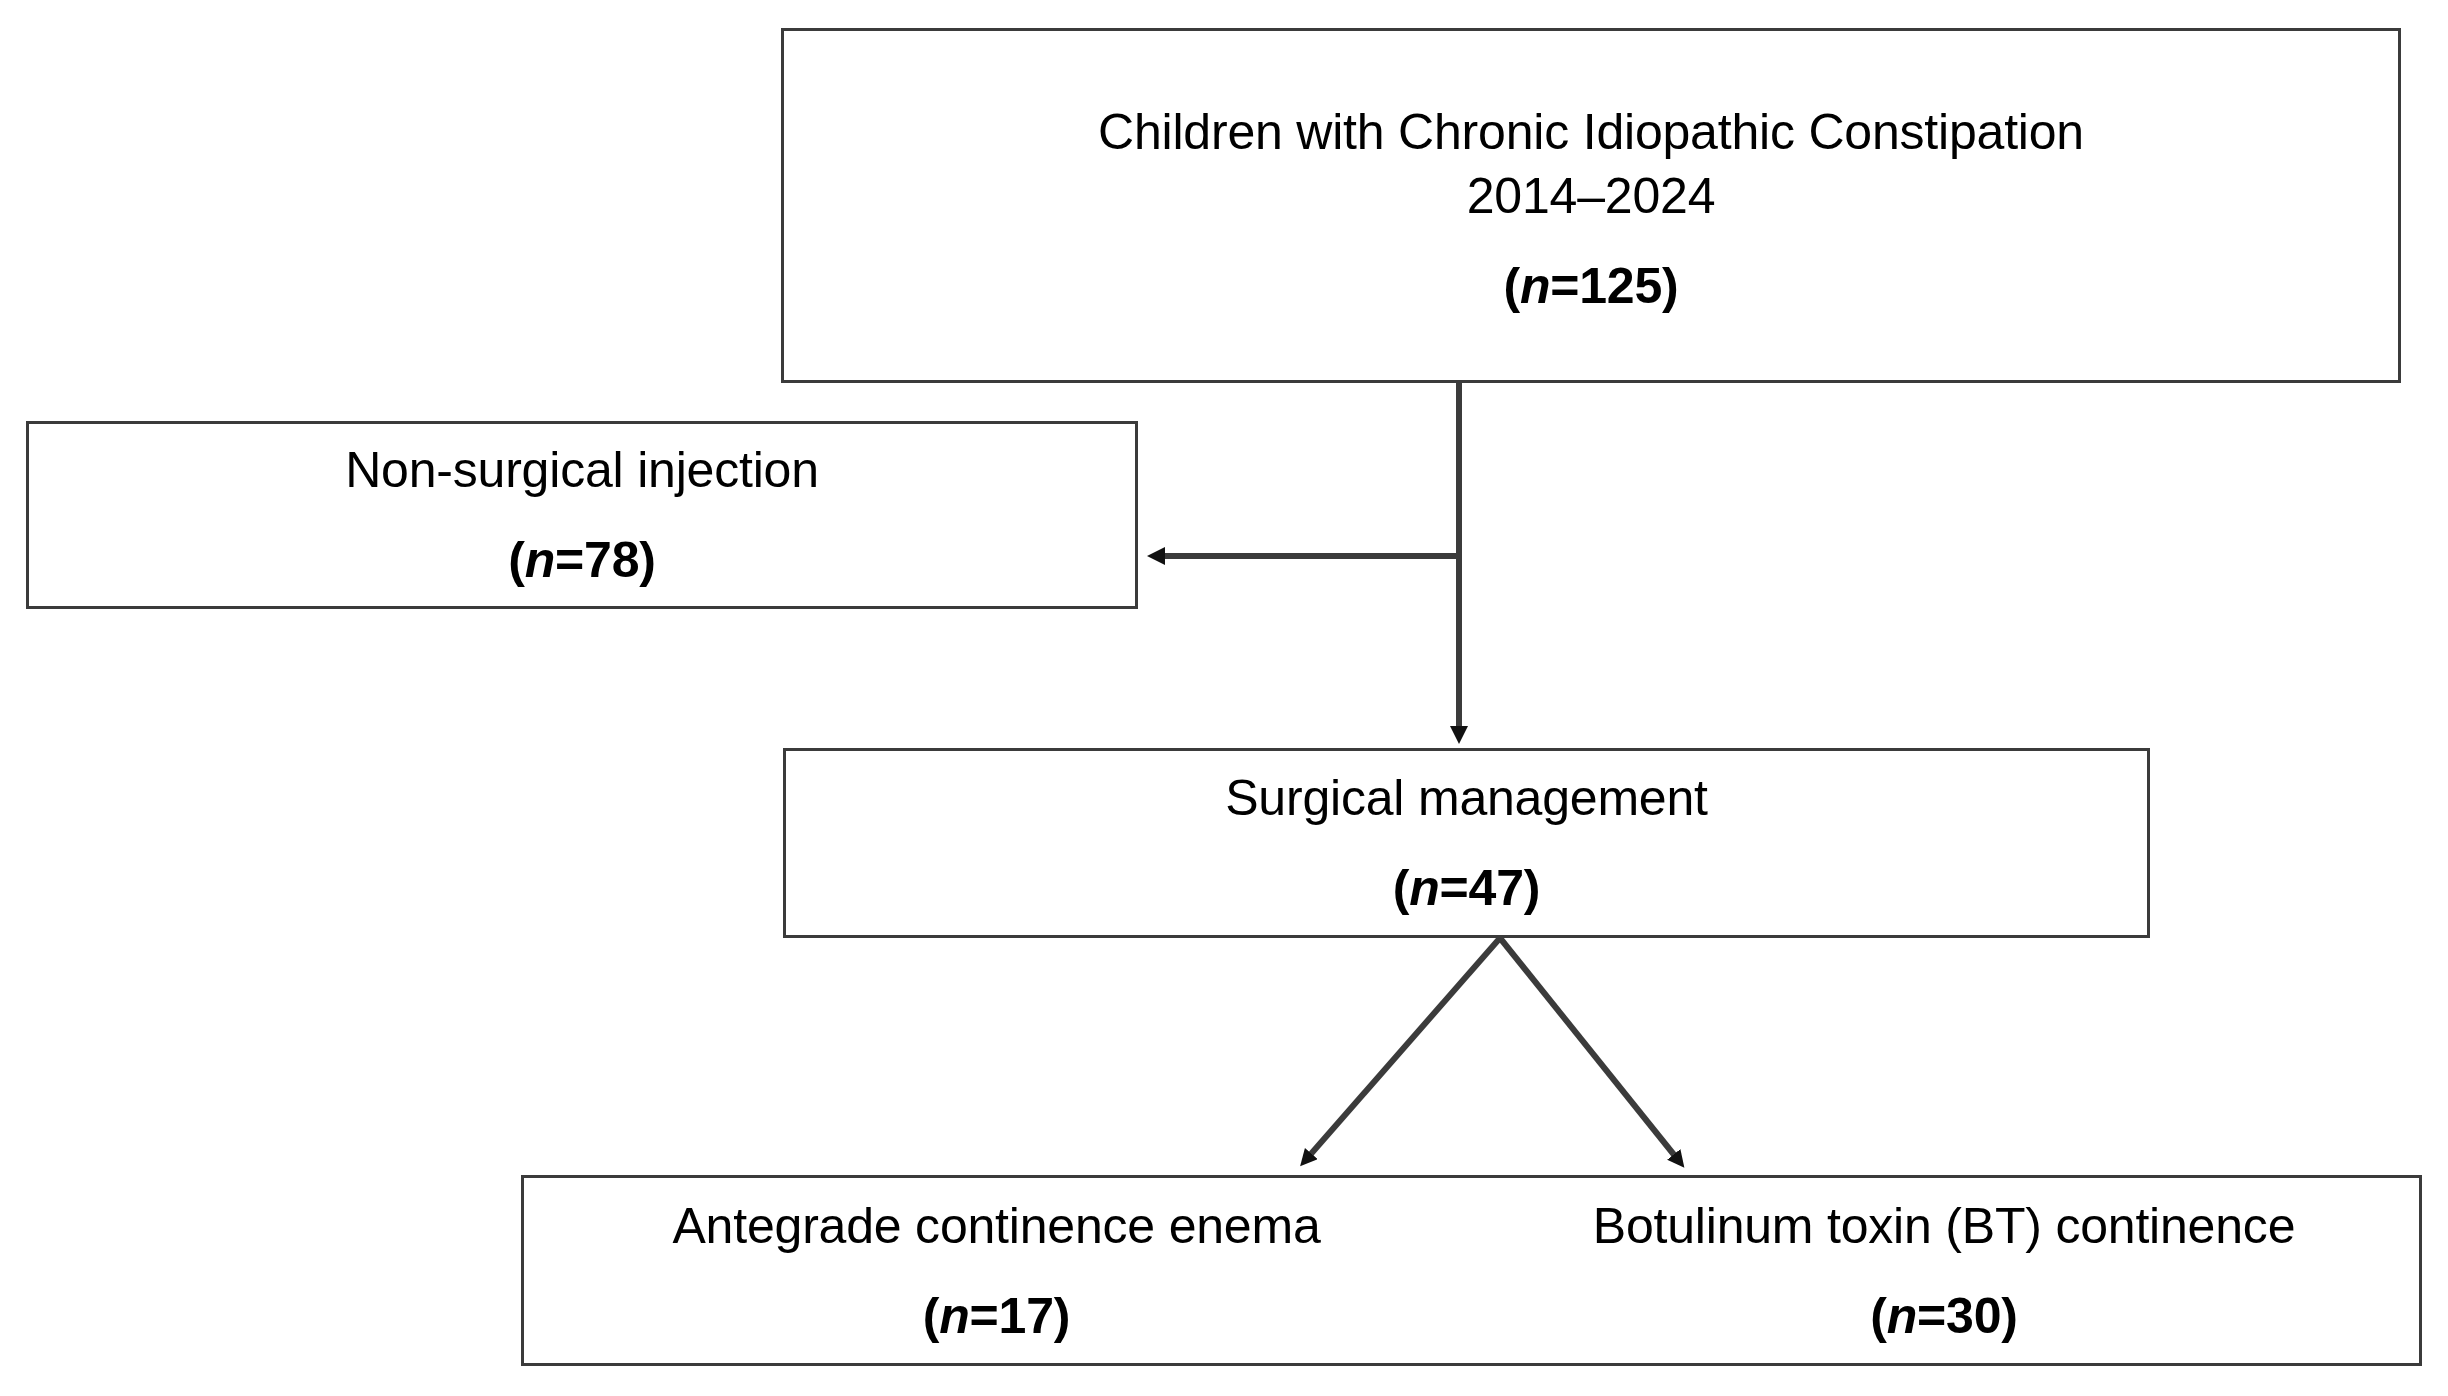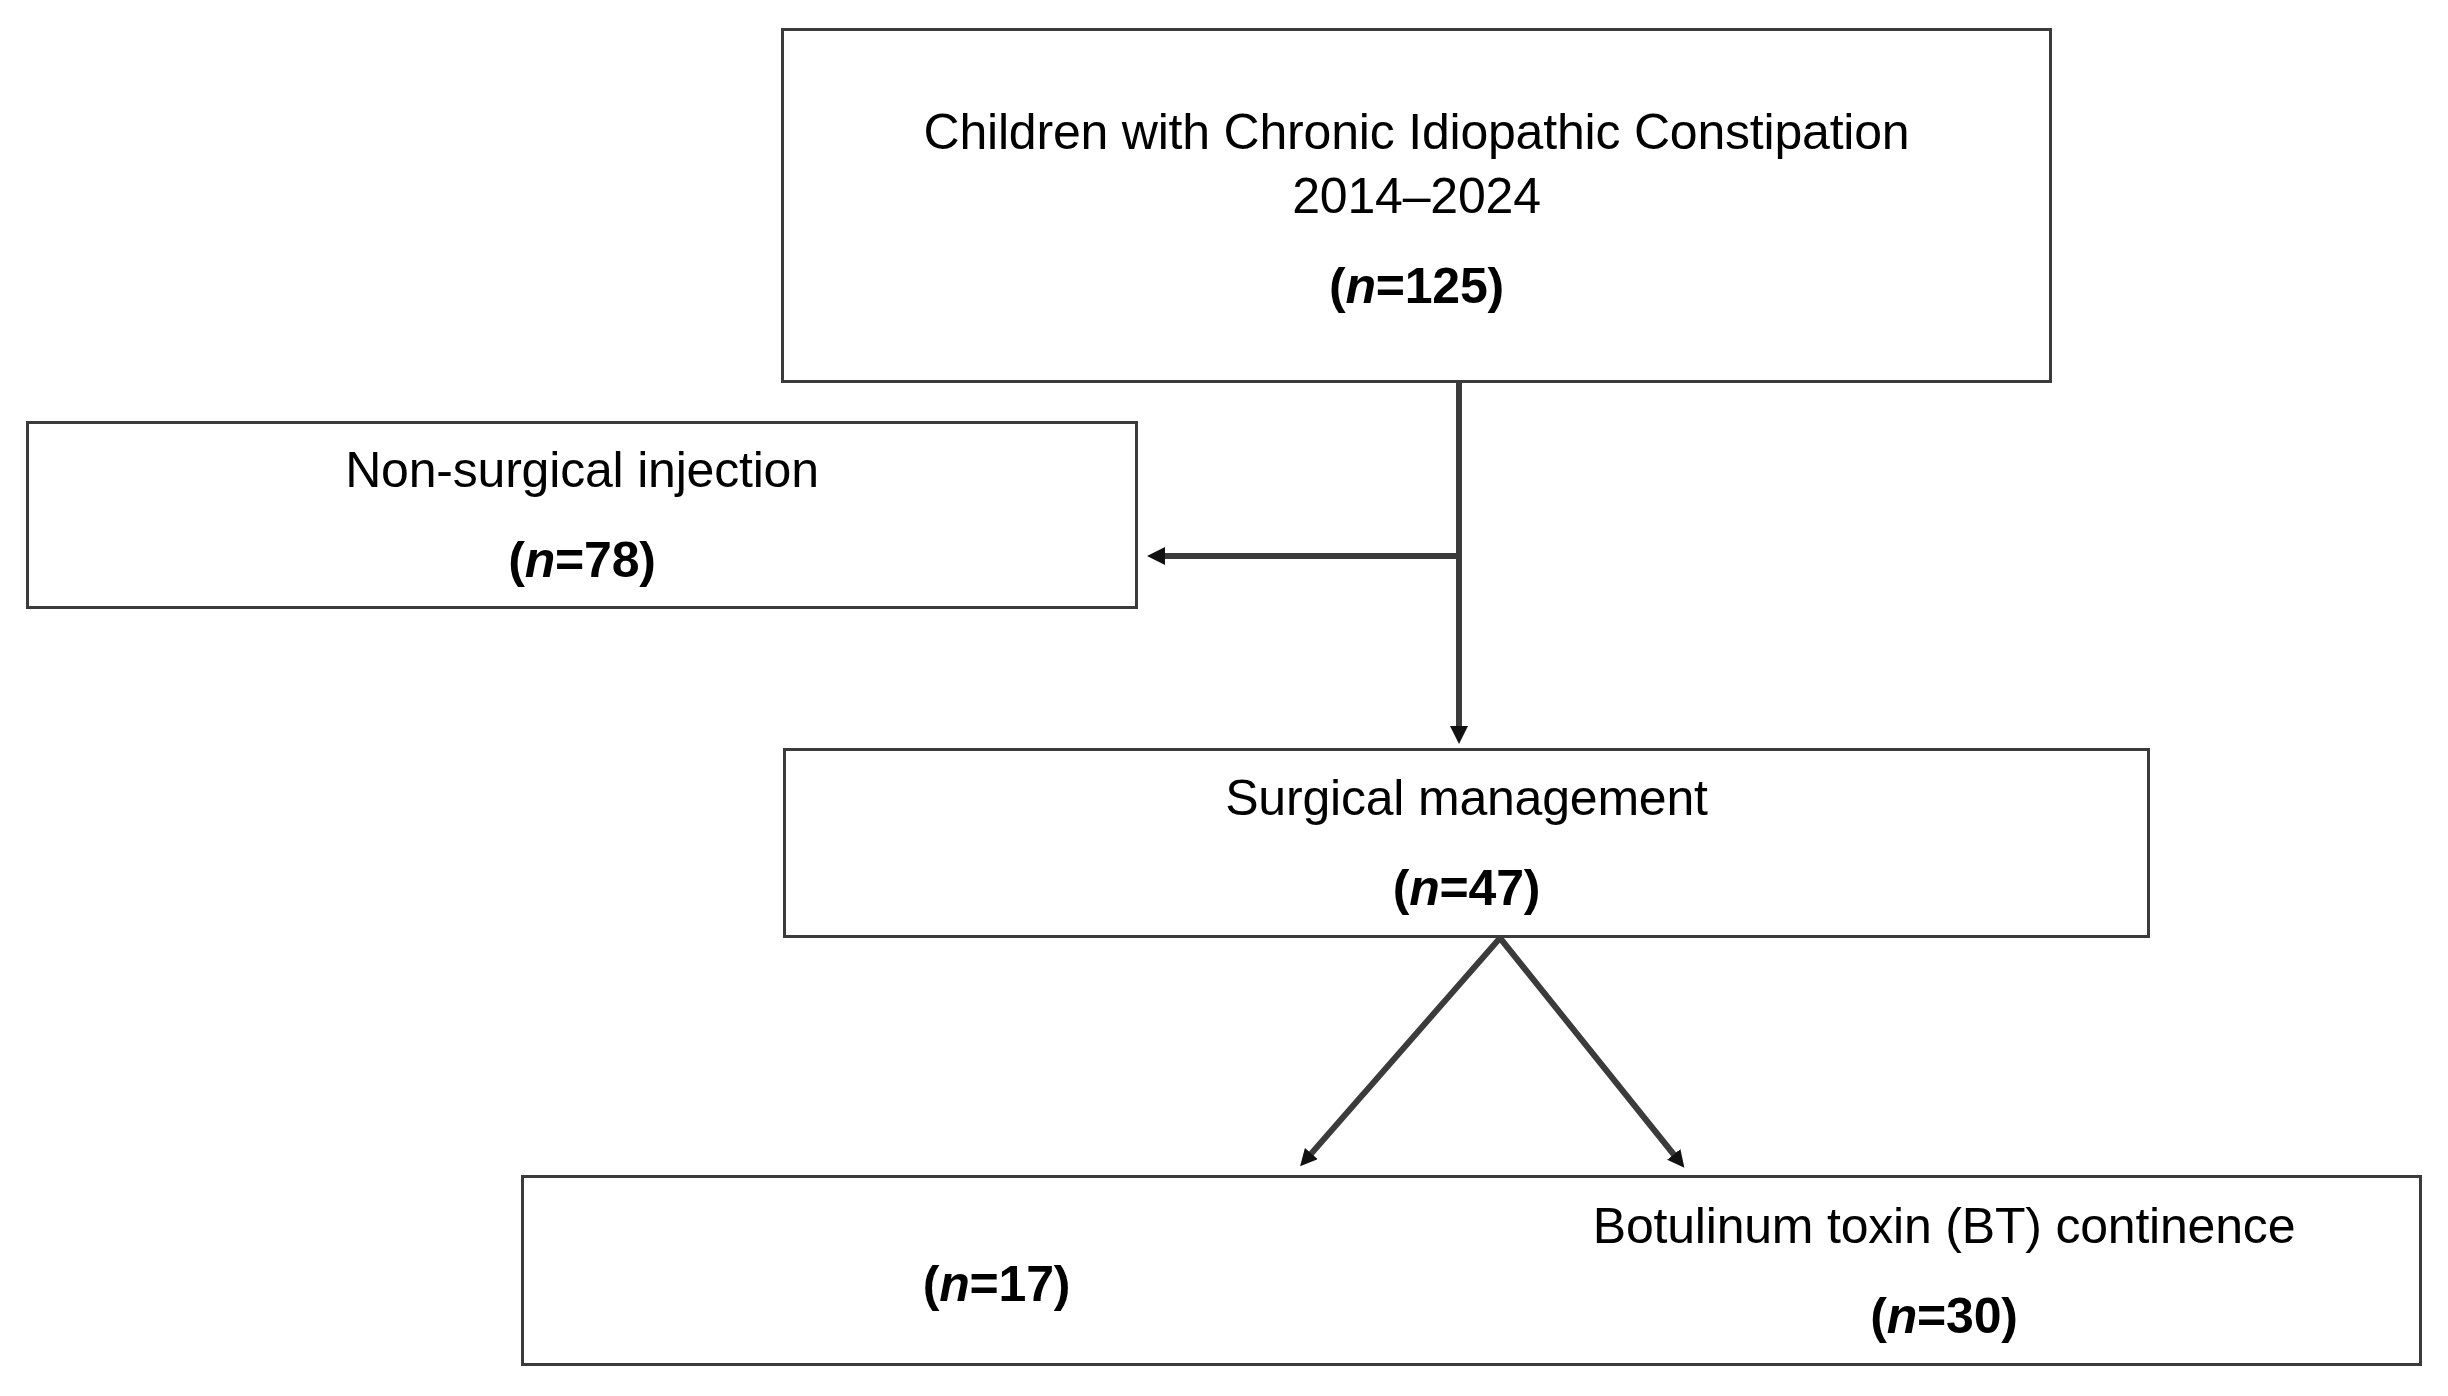--- a/index.html
+++ b/index.html
@@ -44,21 +44,21 @@
   }
   .node .line.count em {
     font-style: italic;
     font-weight: bold;
   }
 
   
   #node-cohort {
     left: 781px;
     top: 28px;
-    width: 1271px;
+    width: 1620px;
     height: 355px;
     padding-top: 6px;
   }
   #node-nonsurgical {
     left: 26px;
     top: 421px;
     width: 1112px;
     height: 188px;
   }
   #node-surgical {
@@ -129,20 +129,21 @@
     <span class="line">Non-surgical injection</span>
     <span class="line count"><span>(</span><em>n</em><span>=78)</span></span>
   </div>
 
   <div class="node" id="node-surgical">
     <span class="line">Surgical management</span>
     <span class="line count"><span>(</span><em>n</em><span>=47)</span></span>
   </div>
 
   <div class="node" id="node-ace">
+    <span class="line">Antegrade continence enema</span>
     <span class="line count"><span>(</span><em>n</em><span>=17)</span></span>
   </div>
 
   <div class="node" id="node-bt">
     <span class="line">Botulinum toxin (BT) continence</span>
     <span class="line count"><span>(</span><em>n</em><span>=30)</span></span>
   </div>
 
 </div>
 

